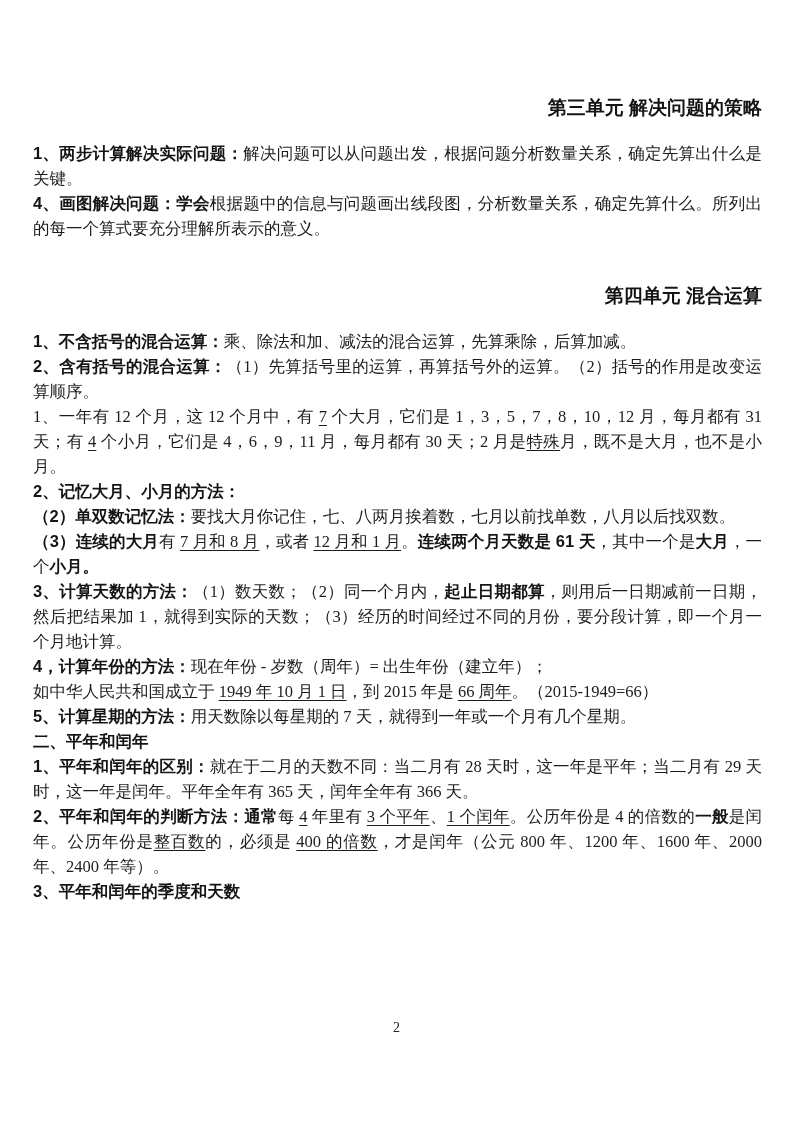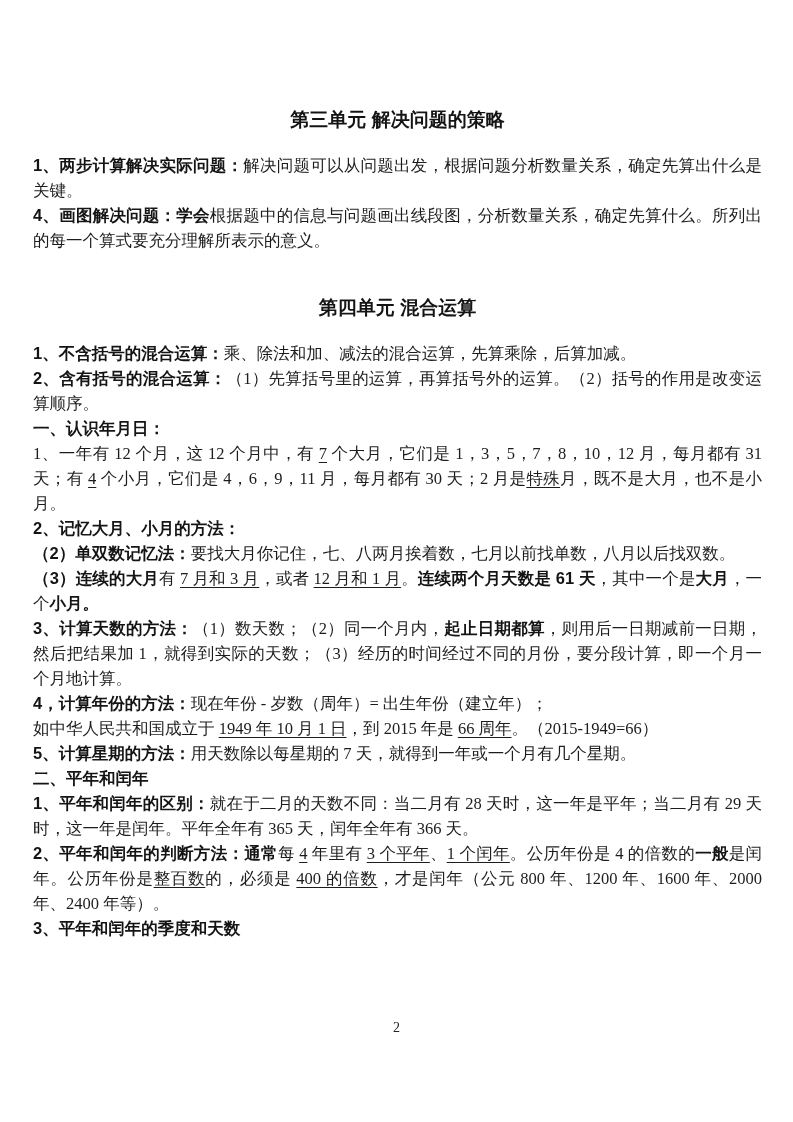--- a/index.html
+++ b/index.html
@@ -11,22 +11,22 @@
     background:#ffffff;
     overflow:hidden;
     color:#1c1c1c;
     font-family:"Liberation Serif","DejaVu Serif",serif;
   }
   .doc{
     box-sizing:border-box;
     padding:95px 31px 0 33px;
   }
   .section-title{
-    margin:12px 0 20px 0;
-    text-align:center;
+    margin:0 0 20px 0;
+    text-align:right;
     font-family:"Liberation Sans","DejaVu Sans",sans-serif;
     font-weight:700;
     font-size:19px;
     line-height:26px;
     color:#141414;
     white-space:pre;
   }
   .doc-section + .doc-section .section-title{margin-top:42px;}
   .doc-section:nth-of-type(3) .section-title{margin-top:20px;margin-bottom:14px;}
   .para{
@@ -66,25 +66,24 @@
         <h2 class="section-title">第三单元 解决问题的策略</h2>
         <p class="para"><span class="b ">1、两步计算解决实际问题：</span><span class="">解决问题可以从问题出发，根据问题分析数量关系，确定先算出什么是关键。</span></p>
         <p class="para"><span class="b ">4、画图解决问题：学会</span><span class="">根据题中的信息与问题画出线段图，分析数量关系，确定先算什么。所列出的每一个算式要充分理解所表示的意义。</span></p>
       </section>
       <section class="doc-section">
         <h2 class="section-title">第四单元 混合运算</h2>
         <p class="para"><span class="b ">1、不含括号的混合运算：</span><span class="">乘、除法和加、减法的混合运算，先算乘除，后算加减。</span></p>
         <p class="para"><span class="b ">2、含有括号的混合运算：</span><span class="">（1）先算括号里的运算，再算括号外的运算。（2）括号的作用是改变运算顺序。</span></p>
       </section>
       <section class="doc-section">
-        <p class="para"><span class="b ">一、认识年月日：</span></p>
         <p class="para"><span class="">1、一年有 12 个月，这 12 个月中，有 </span><span class="u">7</span><span class=""> 个大月，它们是 1，3，5，7，8，10，12 月，每月都有 31 天；有 </span><span class="u">4</span><span class=""> 个小月，它们是 4，6，9，11 月，每月都有 30 天；2 月是</span><span class="u">特殊</span><span class="">月，既不是大月，也不是小月。</span></p>
         <p class="para"><span class="b ">2、记忆大月、小月的方法：</span></p>
         <p class="para"><span class="b ">（2）单双数记忆法：</span><span class="">要找大月你记住，七、八两月挨着数，七月以前找单数，八月以后找双数。</span></p>
-        <p class="para"><span class="b ">（3）连续的大月</span><span class="">有 </span><span class="u">7 月和 3 月</span><span class="">，或者 </span><span class="u">12 月和 1 月</span><span class="">。</span><span class="b ">连续两个月天数是 61 天</span><span class="">，其中一个是</span><span class="b ">大月</span><span class="">，一个</span><span class="b ">小月。</span></p>
+        <p class="para"><span class="b ">（3）连续的大月</span><span class="">有 </span><span class="u">7 月和 8 月</span><span class="">，或者 </span><span class="u">12 月和 1 月</span><span class="">。</span><span class="b ">连续两个月天数是 61 天</span><span class="">，其中一个是</span><span class="b ">大月</span><span class="">，一个</span><span class="b ">小月。</span></p>
         <p class="para"><span class="b ">3、计算天数的方法：</span><span class="">（1）数天数；（2）同一个月内，</span><span class="b ">起止日期都算</span><span class="">，则用后一日期减前一日期，然后把结果加 1，就得到实际的天数；（3）经历的时间经过不同的月份，要分段计算，即一个月一个月地计算。</span></p>
         <p class="para"><span class="b ">4，计算年份的方法：</span><span class="">现在年份 - 岁数（周年）= 出生年份（建立年）；</span></p>
         <p class="para"><span class="">如中华人民共和国成立于 </span><span class="u">1949 年 10 月 1 日</span><span class="">，到 2015 年是 </span><span class="u">66 周年</span><span class="">。（2015-1949=66）</span></p>
         <p class="para"><span class="b ">5、计算星期的方法：</span><span class="">用天数除以每星期的 7 天，就得到一年或一个月有几个星期。</span></p>
         <p class="para"><span class="b ">二、平年和闰年</span></p>
         <p class="para"><span class="b ">1、平年和闰年的区别：</span><span class="">就在于二月的天数不同：当二月有 28 天时，这一年是平年；当二月有 29 天时，这一年是闰年。平年全年有 365 天，闰年全年有 366 天。</span></p>
         <p class="para"><span class="b ">2、平年和闰年的判断方法：通常</span><span class="">每 </span><span class="u">4</span><span class=""> 年里有 </span><span class="u">3 个平年</span><span class="">、</span><span class="u">1 个闰年</span><span class="">。公历年份是 4 的倍数的</span><span class="b ">一般</span><span class="">是闰年。公历年份是</span><span class="u">整百数</span><span class="">的，必须是 </span><span class="u">400 的倍数</span><span class="">，才是闰年（公元 800 年、1200 年、1600 年、2000 年、2400 年等）。</span></p>
         <p class="para"><span class="b ">3、平年和闰年的季度和天数</span></p>
       </section>
     </main>

